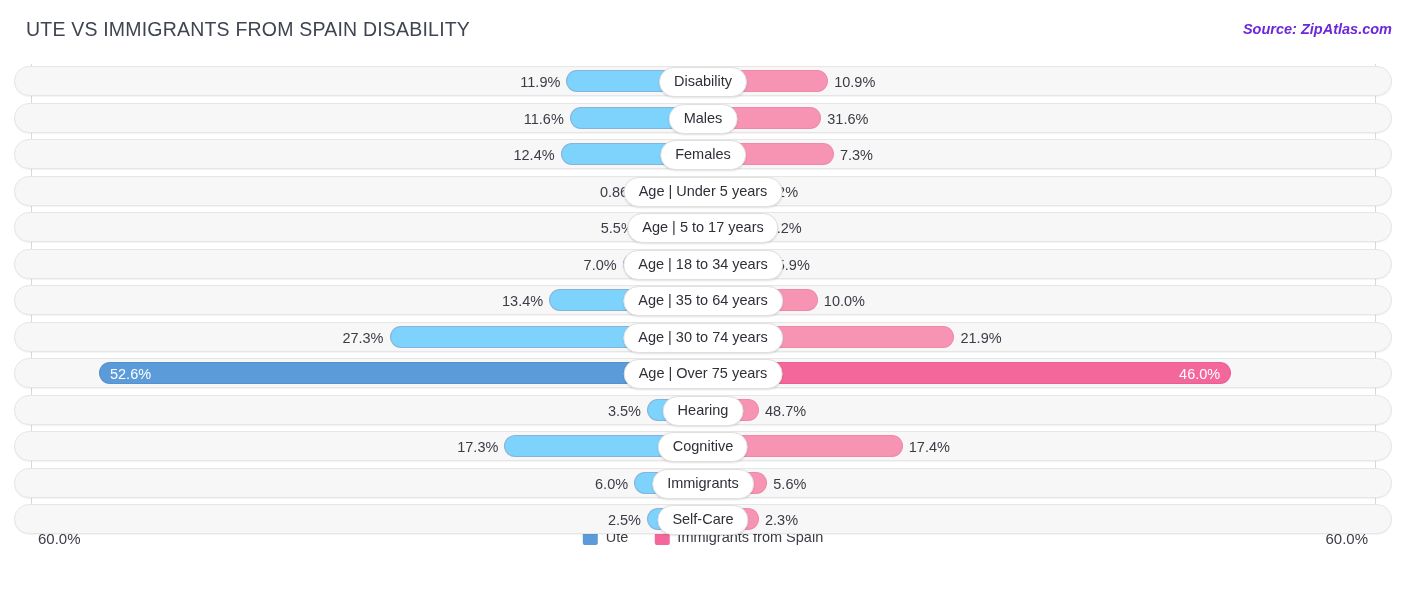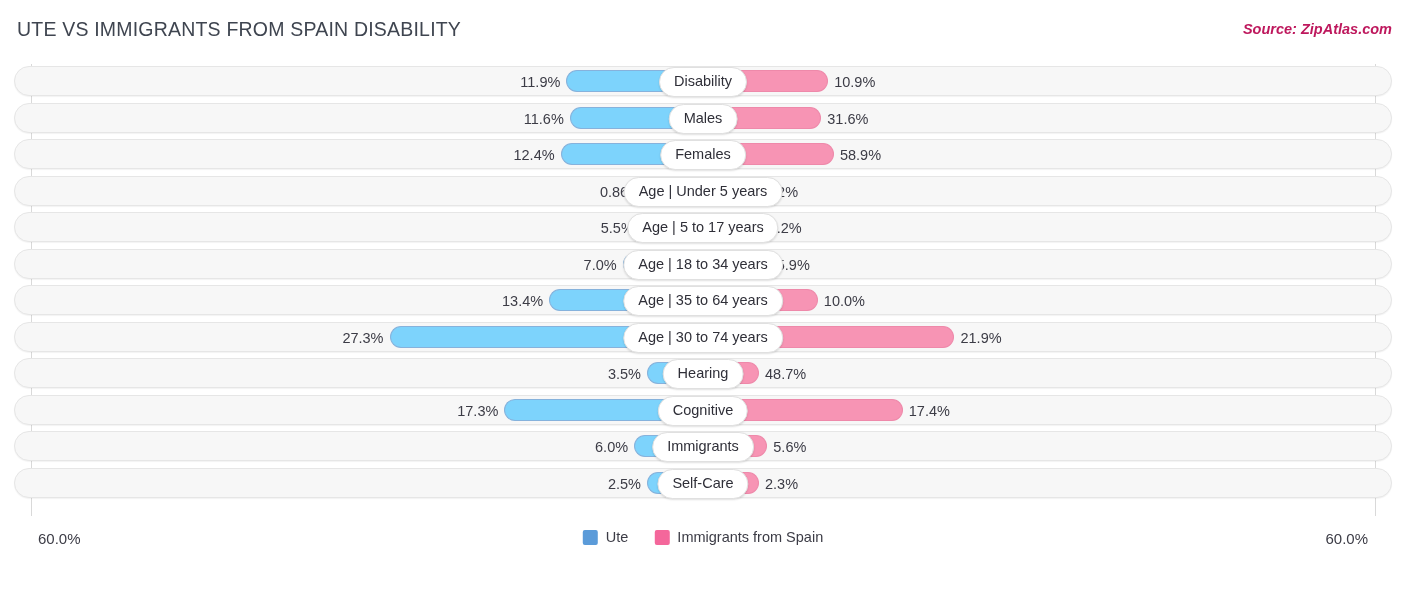--- a/index.html
+++ b/index.html
@@ -16,36 +16,36 @@
     position: relative;
   }
 
   
   .header {
     position: relative;
     height: 56px;
   }
   .page-title {
     position: absolute;
-    left: 17px;
+    left: 26px;
     top: 18px;
     font-size: 19.5px;
     letter-spacing: 0.2px;
     color: #3f4550;
     font-weight: 400;
     white-space: nowrap;
   }
   .source {
     position: absolute;
     right: 14px;
     top: 21px;
     font-size: 14.5px;
     font-style: italic;
     font-weight: bold;
-    color: #be185d;
+    color: #6d28d9;
     white-space: nowrap;
   }
 
   
   .chart {
     position: relative;
     margin: 0;
     height: 506px;
   }
   .gridline {
@@ -253,21 +253,21 @@
       </div>
       <div class="row">
         <div class="track"></div>
         <div class="half left" style="width: 142.393px;">
           <div class="bar left" style="width: 142.393px;">
             <div class="val left">12.4%</div>
           </div>
         </div>
         <div class="half right" style="width: 130.91px;">
           <div class="bar right" style="width: 130.91px;">
-            <div class="val right">58.9%</div>
+            <div class="val right">7.3%</div>
           </div>
         </div>
         <div class="center-label">Females</div>
       </div>
       <div class="row">
         <div class="track"></div>
         <div class="half left" style="width: 56px;">
           <div class="bar left" style="width: 56px;">
             <div class="val left">0.86%</div>
           </div>
@@ -327,20 +327,34 @@
           <div class="bar left" style="width: 313.495px;">
             <div class="val left">27.3%</div>
           </div>
         </div>
         <div class="half right" style="width: 251.485px;">
           <div class="bar right" style="width: 251.485px;">
             <div class="val right">21.9%</div>
           </div>
         </div>
         <div class="center-label">Age | 30 to 74 years</div>
+      </div>
+      <div class="row hl">
+        <div class="track"></div>
+        <div class="half left" style="width: 604.023px;">
+          <div class="bar left" style="width: 604.023px;">
+            <div class="val left">52.6%</div>
+          </div>
+        </div>
+        <div class="half right" style="width: 528.233px;">
+          <div class="bar right" style="width: 528.233px;">
+            <div class="val right">46.0%</div>
+          </div>
+        </div>
+        <div class="center-label">Age | Over 75 years</div>
       </div>
       <div class="row">
         <div class="track"></div>
         <div class="half left" style="width: 56px;">
           <div class="bar left" style="width: 56px;">
             <div class="val left">3.5%</div>
           </div>
         </div>
         <div class="half right" style="width: 56px;">
           <div class="bar right" style="width: 56px;">

